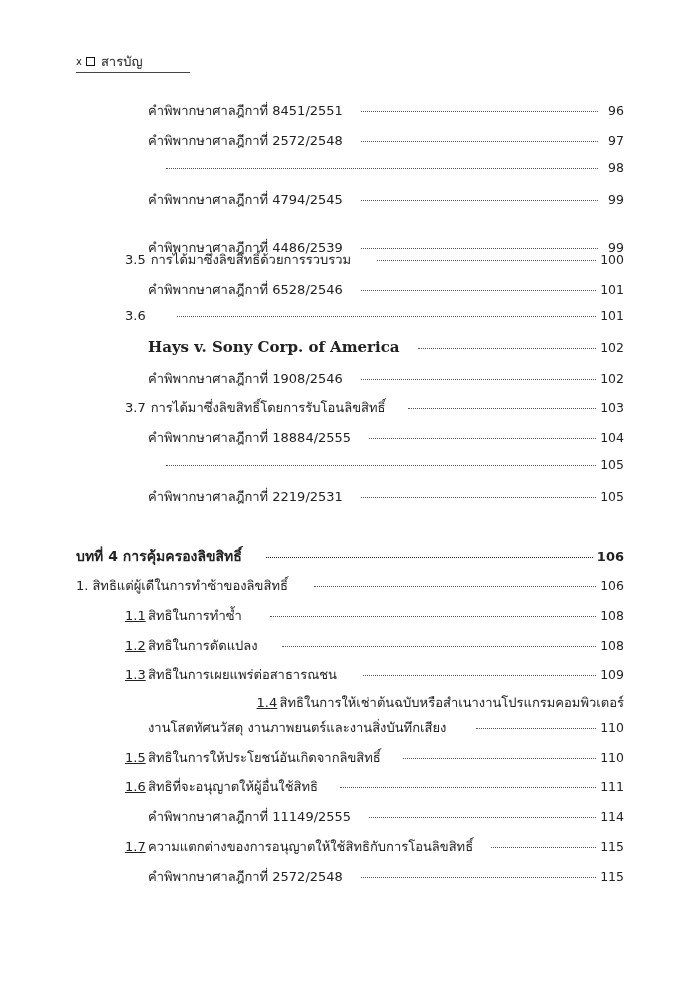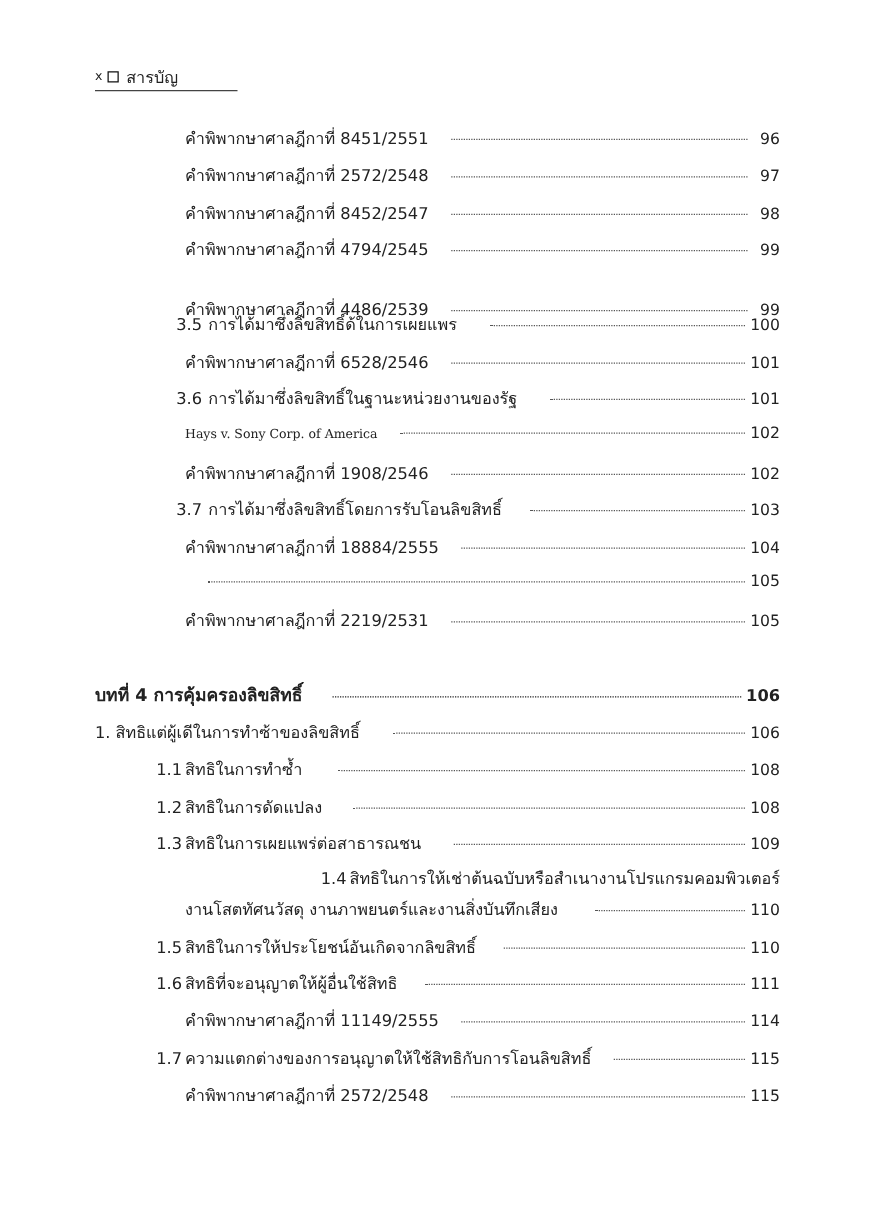--- a/index.html
+++ b/index.html
@@ -7,32 +7,32 @@
          font-family: "DejaVu Sans", "Liberation Sans", sans-serif; color: #222; }
   .header { position: absolute; left: 76px; top: 50px; width: 114px; height: 22px;
             border-bottom: 1px solid #444; font-size: 13px; display: flex; align-items: center; }
   .header .pg { font-size: 10px; margin-right: 4px; }
   .header .box { display: inline-block; width: 9px; height: 9px; border: 1.6px solid #111;
                  margin-right: 6px; box-sizing: border-box; }
   .toc { position: absolute; left: 0; top: 0; width: 699px; }
   .row { position: absolute; display: flex; align-items: baseline; font-size: 13px; right: 75px; justify-content: flex-end; }
   .row .num { display: inline-block; }
   .row .label { white-space: nowrap; }
-  .row .latin { font-family: "DejaVu Serif", "Liberation Serif", serif; font-size: 10px; }
+  .row .latin { font-family: "DejaVu Serif", "Liberation Serif", serif; font-size: 15px; font-weight: bold; }
   .row .leader { flex: 1; border-bottom: 1px dotted #555; margin: 0 4px 0 18px; height: 0;
                  position: relative; top: -3px; }
   .row .page { font-size: 12.5px; min-width: 22px; text-align: right; }
   .row.chapter { font-weight: bold; font-size: 14px; }
   .row.chapter .page { font-weight: bold; font-size: 13px; }
   .row.chapter .leader { border-bottom: 1.5px dotted #222; }
   .sub1 { left: 148px; }
-  .sec3 { left: 125px; margin-left: 16px; }
+  .sec3 { left: 125px; }
   .lvl0 { left: 76px; }
   .lvl1 { left: 125px; }
-  .lvl1 .num { width: 23px; }
+  .lvl1 .num { width: 23px; text-decoration: underline; }
 </style>
 </head>
 <body>
 
 <div class="header">
   <span class="pg">x</span>
   <span class="box"></span>
   <span>สารบัญ</span>
 </div>
 
@@ -42,48 +42,46 @@
     <span class="label">คำพิพากษาศาลฎีกาที่ 8451/2551</span>
     <span class="leader"></span>
     <span class="page">96</span>
   </div>
   <div class="row sub1" style="top:130px">
     <span class="label">คำพิพากษาศาลฎีกาที่ 2572/2548</span>
     <span class="leader"></span>
     <span class="page">97</span>
   </div>
   <div class="row sub1" style="top:160px">
-    <span class="label">คำพิพากษาศาลฎีกาที่ 8452/2547</span>
     <span class="leader"></span>
     <span class="page">98</span>
   </div>
   <div class="row sub1" style="top:189px">
     <span class="label">คำพิพากษาศาลฎีกาที่ 4794/2545</span>
     <span class="leader"></span>
     <span class="page">99</span>
   </div>
   <div class="row sub1" style="top:237px">
     <span class="label">คำพิพากษาศาลฎีกาที่ 4486/2539</span>
     <span class="leader"></span>
     <span class="page">99</span>
   </div>
   <div class="row sec3" style="top:249px">
     <span class="num" style="margin-right:5px">3.5</span>
-    <span class="label">การได้มาซึ่งลิขสิทธิ์ด้ในการเผยแพร</span>
+    <span class="label">การได้มาซึ่งลิขสิทธิ์ด้วยการรวบรวม</span>
     <span class="leader" style="margin-left:26px"></span>
     <span class="page">100</span>
   </div>
   <div class="row sub1" style="top:279px">
     <span class="label">คำพิพากษาศาลฎีกาที่ 6528/2546</span>
     <span class="leader"></span>
     <span class="page">101</span>
   </div>
   <div class="row sec3" style="top:308px">
     <span class="num" style="margin-right:5px">3.6</span>
-    <span class="label">การได้มาซึ่งลิขสิทธิ์ในฐานะหน่วยงานของรัฐ</span>
     <span class="leader" style="margin-left:26px"></span>
     <span class="page">101</span>
   </div>
   <div class="row sub1" style="top:338px">
     <span class="label latin">Hays v. Sony Corp. of America</span>
     <span class="leader"></span>
     <span class="page">102</span>
   </div>
   <div class="row sub1" style="top:368px">
     <span class="label">คำพิพากษาศาลฎีกาที่ 1908/2546</span>

